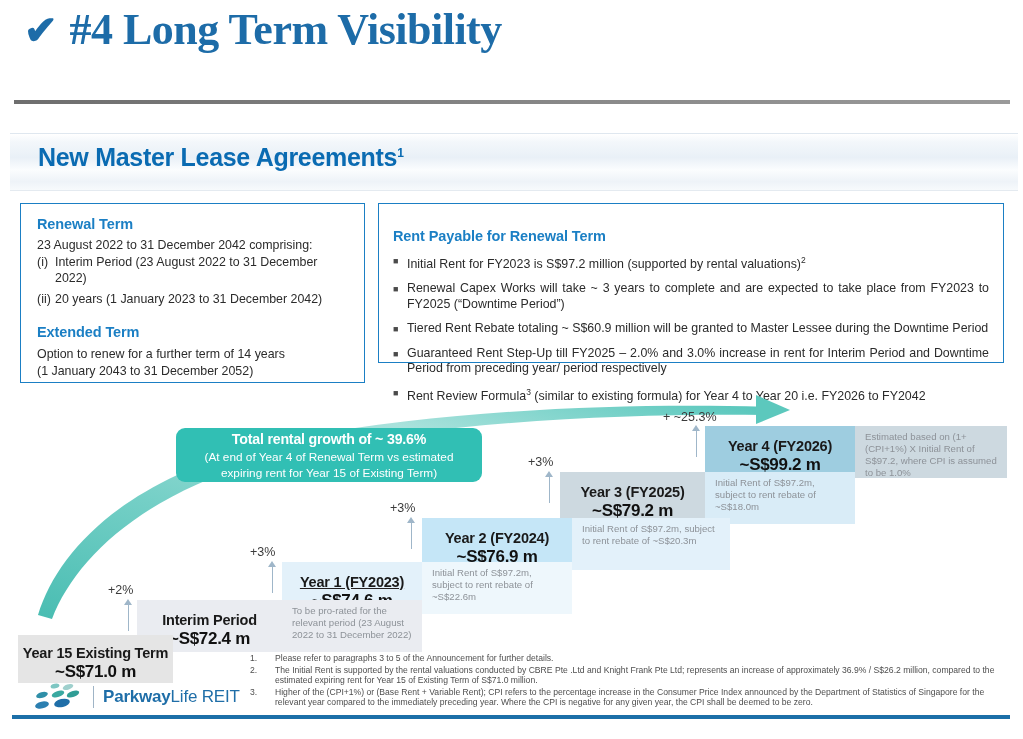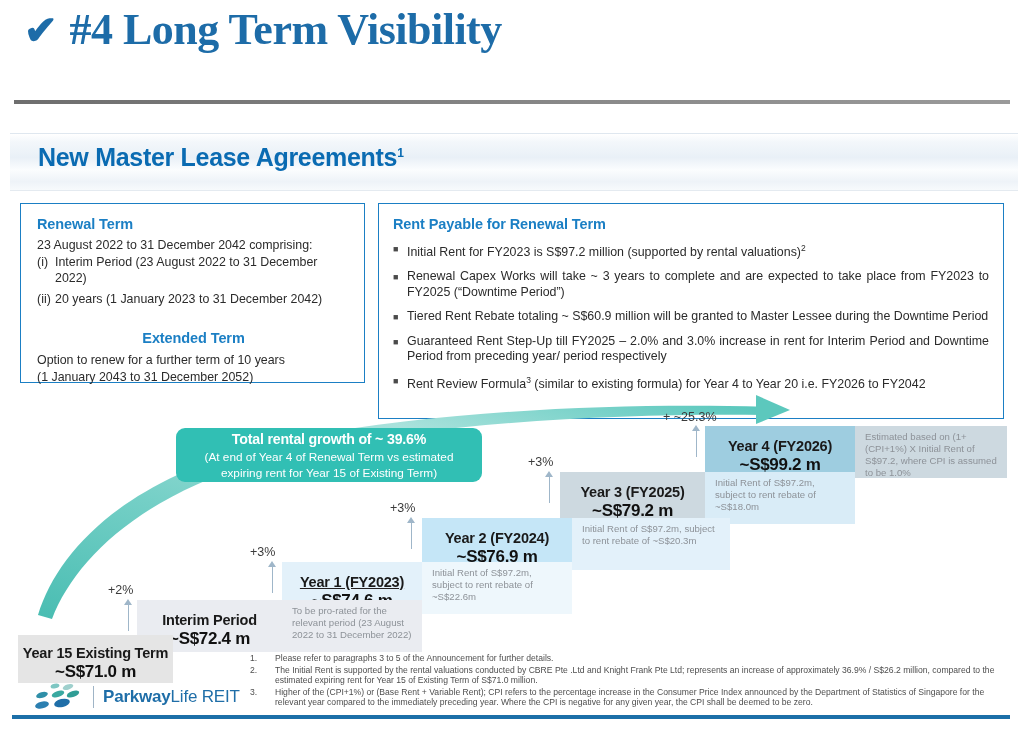--- a/index.html
+++ b/index.html
@@ -24,23 +24,23 @@
   .band{position:absolute;left:10px;top:133px;width:1008px;height:56px;
     background:linear-gradient(to bottom,#ffffff 0%,#f3f7fb 14%,#e9f0f7 42%,#fbfdfe 64%,#eef3f8 85%,#f7fafc 100%);
     border-top:1px solid #dfe7ef;border-bottom:1px solid #e4eaf0;}
   .band-title{position:absolute;left:38px;top:143px;font-size:25px;font-weight:bold;
     color:#0a6bb2;letter-spacing:-0.3px;}
   .band-title sup{font-size:12px;font-weight:bold;vertical-align:super;}
 
   
   .box{position:absolute;border:1px solid #1b7fc4;background:#fff;box-sizing:border-box;}
   .box-left{left:20px;top:203px;width:345px;height:180px;padding:12px 14px 0 16px;}
-  .box-right{left:378px;top:203px;width:626px;height:216px;padding:12px 14px 0 14px;}
+  .box-right{left:378px;top:203px;width:626px;height:160px;padding:24px 14px 0 14px;}
   .box-h{font-size:14.5px;font-weight:bold;color:#1b7fc4;margin-bottom:5px;letter-spacing:-0.1px;}
-  .box-h.second{margin-top:23px;text-align:center;}
+  .box-h.second{margin-top:17px;}
   .ln{font-size:12.4px;line-height:16.5px;color:#2b2b2b;}
   .ln-ind{display:flex;font-size:12.4px;line-height:16.5px;color:#2b2b2b;}
   .ln-ind .mk{width:18px;flex:0 0 18px;}
   .bl{display:flex;font-size:12.4px;line-height:15.8px;color:#2b2b2b;margin-bottom:8px;}
   .bl .sq{flex:0 0 14px;color:#4a4a4a;font-size:9px;line-height:17px;}
   .bl .tx{flex:1;text-align:justify;}
   .bl sup{font-size:8.5px;vertical-align:super;}
 
   
   .chart{position:absolute;left:0;top:393px;width:1023px;height:290px;}
@@ -100,21 +100,21 @@
     <div class="ln">23 August 2022 to 31 December 2042 comprising:</div>
     <div class="ln-ind">
       <span class="mk">(i)</span>
       <span>Interim Period (23 August 2022 to 31 December 2022)</span>
     </div>
     <div class="ln-ind" style="margin-top:4px;">
       <span class="mk">(ii)</span>
       <span>20 years (1 January 2023 to 31 December 2042)</span>
     </div>
     <div class="box-h second">Extended Term</div>
-    <div class="ln" style="margin-top:6px;">Option to renew for a further term of 10 years</div>
+    <div class="ln" style="margin-top:6px;">Option to renew for a further term of 14 years</div>
     <div class="ln">(1 January 2043 to 31 December 2052)</div>
   </div>
 
   <div class="box box-right">
     <div class="box-h" style="margin-bottom:9px;">Rent Payable for Renewal Term</div>
 
     <div class="bl">
       <span class="sq">■</span>
       <span class="tx"><span>Initial Rent for FY2023 is S$97.2 million (supported by rental valuations)</span><sup>2</sup></span>
     </div>

